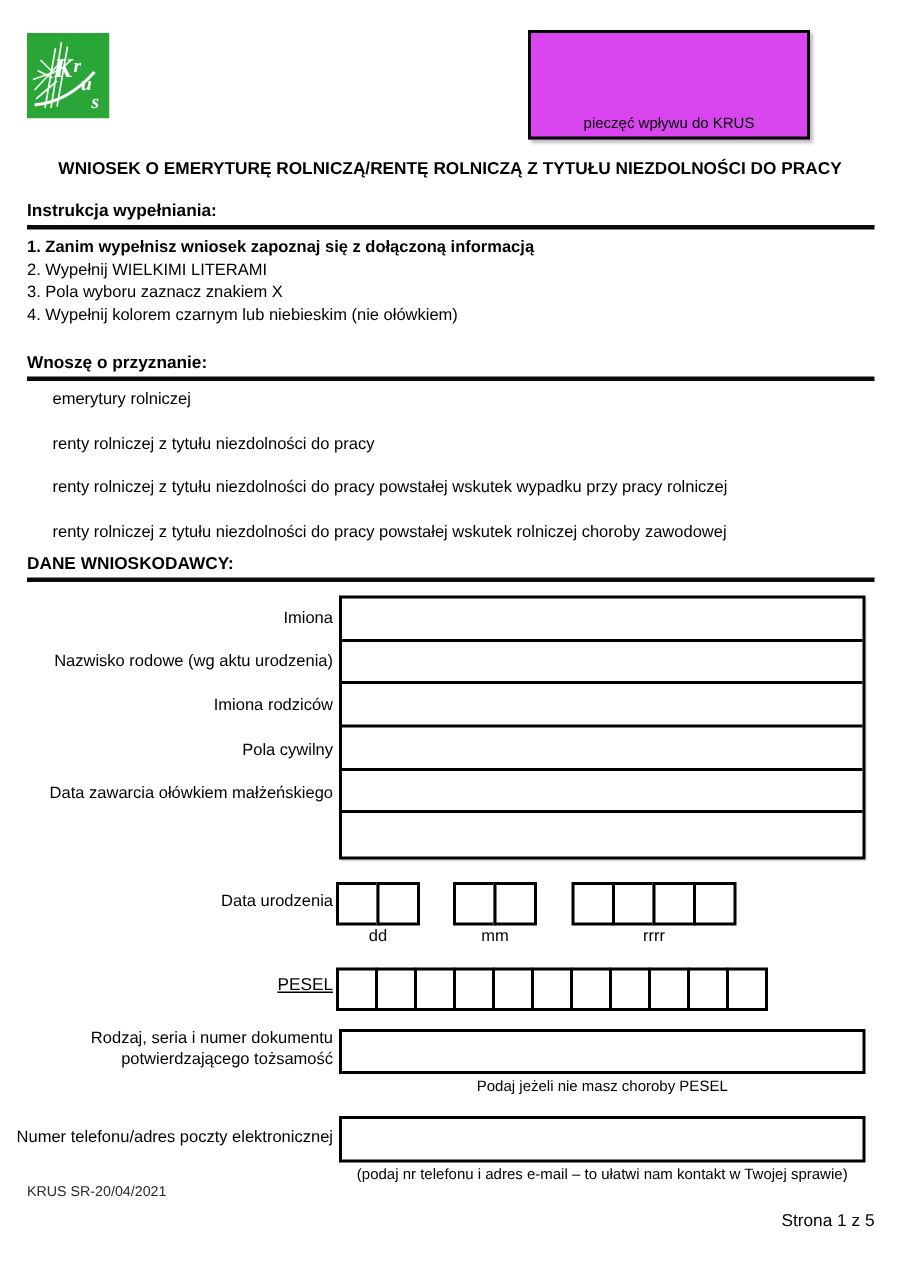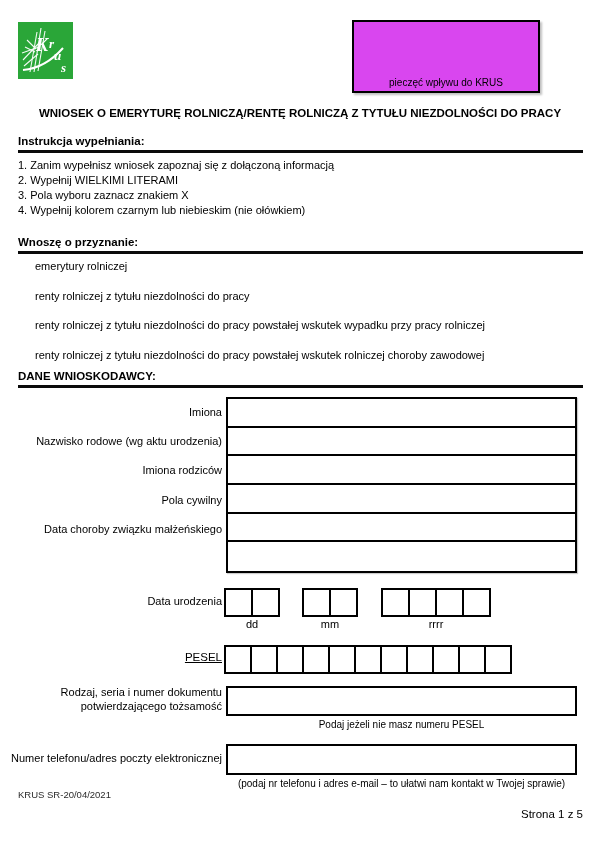--- a/index.html
+++ b/index.html
@@ -17,21 +17,21 @@
            font-size: 11.5px; font-weight: bold; }
 
   
   .sec-heading { position: absolute; left: 18px; width: 565px; font-size: 11.5px; font-weight: bold;
                  border-bottom: 3px solid #0a0a0a; padding-bottom: 3px; }
   #instr-heading { top: 135px; }
   #request-heading { top: 236px; }
   #applicant-heading { top: 370px; }
 
   #instr-list { position: absolute; left: 18px; top: 158px; font-size: 11px; line-height: 15px; }
-  #instr-list .instr-item-bold { font-weight: normal; }
+  #instr-list .instr-item-bold { font-weight: bold; }
 
   #request-list { position: absolute; left: 35px; top: 252px; font-size: 11px; }
   .option { height: 29.5px; line-height: 29.5px; white-space: nowrap; }
 
   
   #field-labels { position: absolute; left: 0; top: 397px; width: 222px; height: 176px;
                   display: grid; grid-template-rows: repeat(6, 1fr); }
   .flabel { display: flex; align-items: center; justify-content: flex-end;
             font-size: 11px; white-space: nowrap; }
   #field-inputs { position: absolute; left: 226px; top: 397px; width: 351px; height: 176px;
@@ -122,21 +122,21 @@
     <div class="option">renty rolniczej z tytułu niezdolności do pracy powstałej wskutek rolniczej choroby zawodowej</div>
   </div>
 
   <div id="applicant-heading" class="sec-heading">DANE WNIOSKODAWCY:</div>
 
   <div id="field-labels">
     <div class="flabel">Imiona</div>
     <div class="flabel">Nazwisko rodowe (wg aktu urodzenia)</div>
     <div class="flabel">Imiona rodziców</div>
     <div class="flabel">Pola cywilny</div>
-    <div class="flabel">Data choroby związku małżeńskiego</div>
+    <div class="flabel">Data zawarcia ołówkiem małżeńskiego</div>
   </div>
   <div id="field-inputs">
     <div class="frow"></div>
     <div class="frow"></div>
     <div class="frow"></div>
     <div class="frow"></div>
     <div class="frow"></div>
     <div class="frow"></div>
   </div>
 
@@ -172,21 +172,21 @@
     <div class="pcell"></div>
     <div class="pcell"></div>
     <div class="pcell"></div>
   </div>
 
   <div id="doc-label">
     <div>Rodzaj, seria i numer dokumentu</div>
     <div>potwierdzającego tożsamość</div>
   </div>
   <div id="doc-box"></div>
-  <div id="doc-note">Podaj jeżeli nie masz numeru PESEL</div>
+  <div id="doc-note">Podaj jeżeli nie masz choroby PESEL</div>
 
   <div id="contact-label">Numer telefonu/adres poczty elektronicznej</div>
   <div id="contact-box"></div>
   <div id="contact-note">(podaj nr telefonu i adres e-mail – to ułatwi nam kontakt w Twojej sprawie)</div>
 
   <div id="form-code">KRUS SR-20/04/2021</div>
   <div id="page-num">Strona 1 z 5</div>
 
 </div>
 

